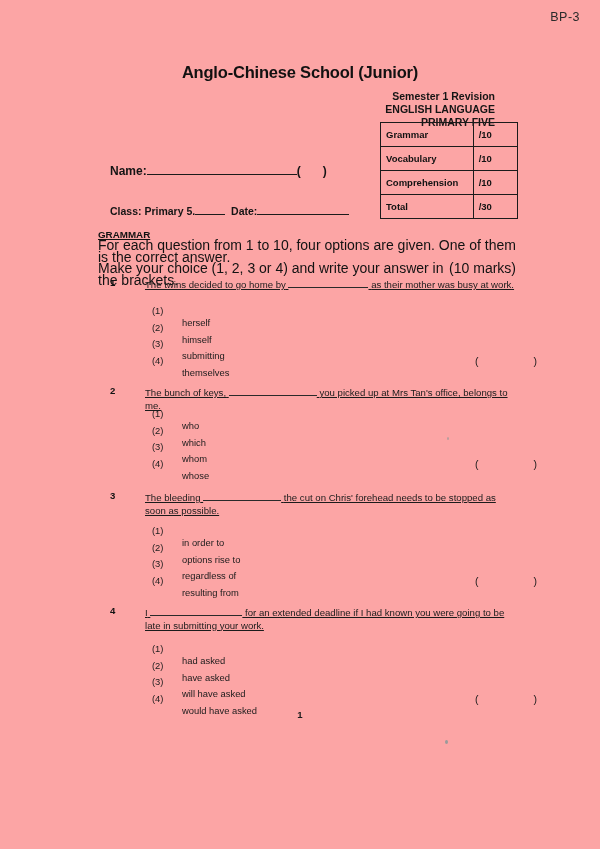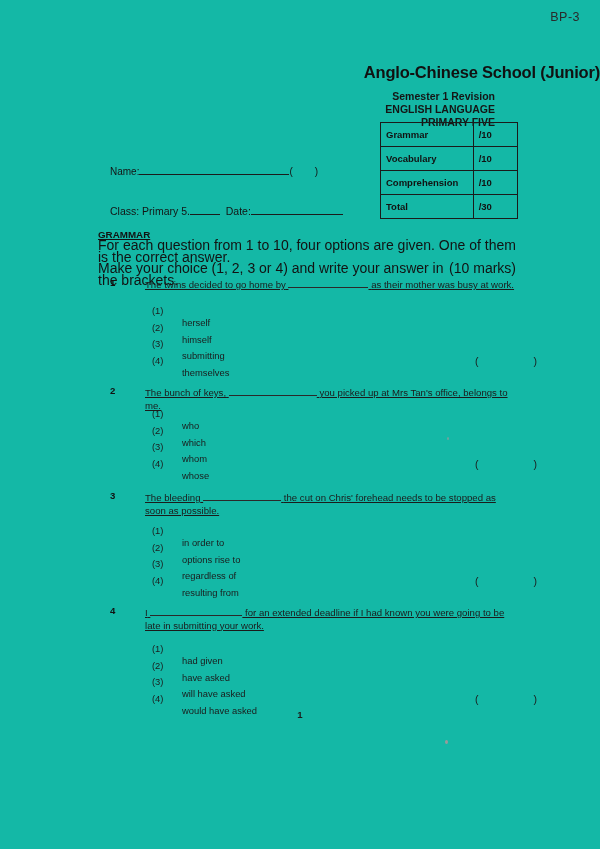--- a/index.html
+++ b/index.html
@@ -13,40 +13,40 @@
     height: 849px;
     position: relative;
     font-family: "Liberation Sans", sans-serif;
     color: #1a1a1a;
     overflow: hidden;
   }
 
   .page {
     position: absolute;
     inset: 0;
-    background: #14b8a6;
+    background: #fca5a5;
   }
 
   
   .bp-code {
     position: absolute;
     top: 10px;
     right: 20px;
     font-size: 12.5px;
     letter-spacing: 0.5px;
     color: #2a2a2a;
   }
 
   
   .school-title {
     position: absolute;
     top: 63px;
     left: 0;
     width: 600px;
-    text-align: right;
+    text-align: center;
     font-size: 16.5px;
     font-weight: bold;
     letter-spacing: -0.2px;
     color: #111;
   }
   .subtitle-block {
     position: absolute;
     top: 90px;
     left: 95px;
     width: 400px;
@@ -77,31 +77,31 @@
   .marks-table td.score {
     width: 49px;
     text-align: left;
   }
 
   
   .field-name {
     position: absolute;
     top: 163px;
     left: 110px;
-    font-size: 10px;
-    font-weight: normal;
+    font-size: 12px;
+    font-weight: bold;
     color: #141414;
     white-space: nowrap;
   }
   .field-class {
     position: absolute;
     top: 203px;
     left: 110px;
     font-size: 10.5px;
-    font-weight: normal;
+    font-weight: bold;
     color: #141414;
     white-space: nowrap;
   }
   .rule {
     display: inline-block;
     border-bottom: 1.1px solid #1b1b1b;
     vertical-align: baseline;
     height: 11px;
   }
   .rule-name   { width: 150px; }
@@ -355,21 +355,21 @@
     <div class="q-num">4</div>
     <div class="q-text">
       <span>I</span>
       <span class="blank" style="width:92px;"></span>
       <span>for an extended deadline if I had known you were going to be late in submitting your work.</span>
     </div>
   </div>
   <div class="options" style="top:643px;">
     <div class="option-row">
       <span class="opt-label">(1)</span>
-      <span class="opt-text">had given</span>
+      <span class="opt-text">had asked</span>
     </div>
     <div class="option-row">
       <span class="opt-label">(2)</span>
       <span class="opt-text">have asked</span>
     </div>
     <div class="option-row">
       <span class="opt-label">(3)</span>
       <span class="opt-text">will have asked</span>
     </div>
     <div class="option-row">

